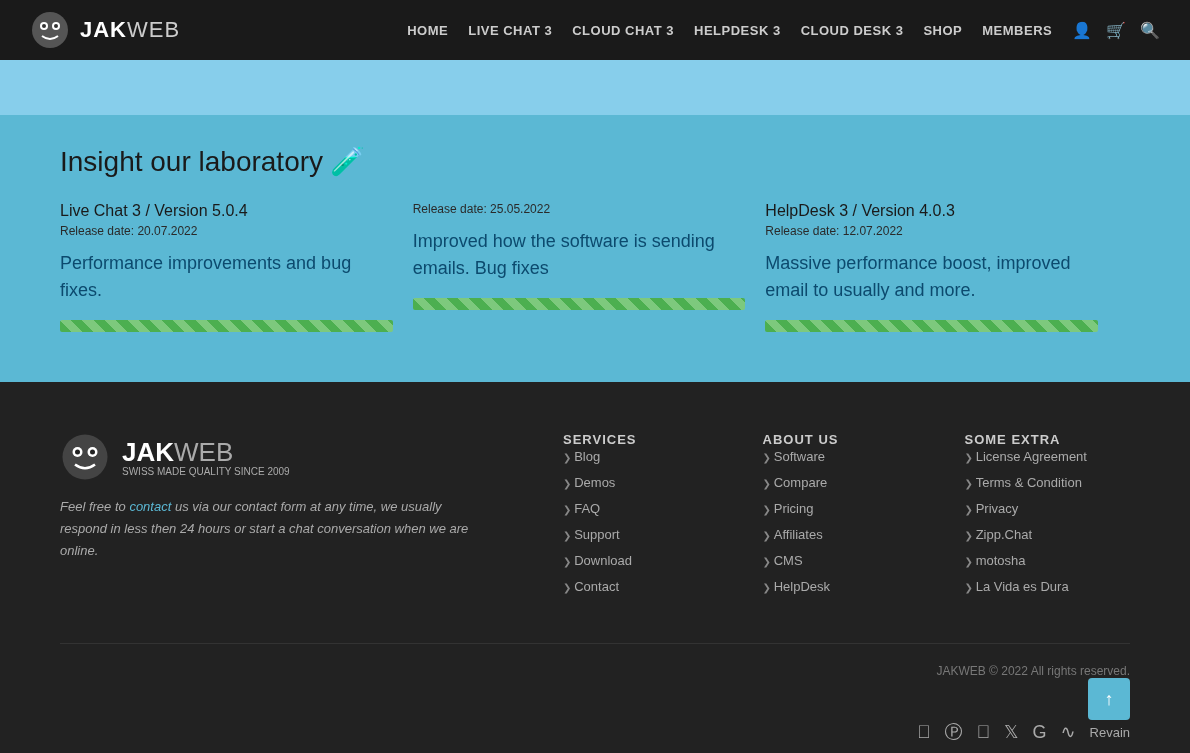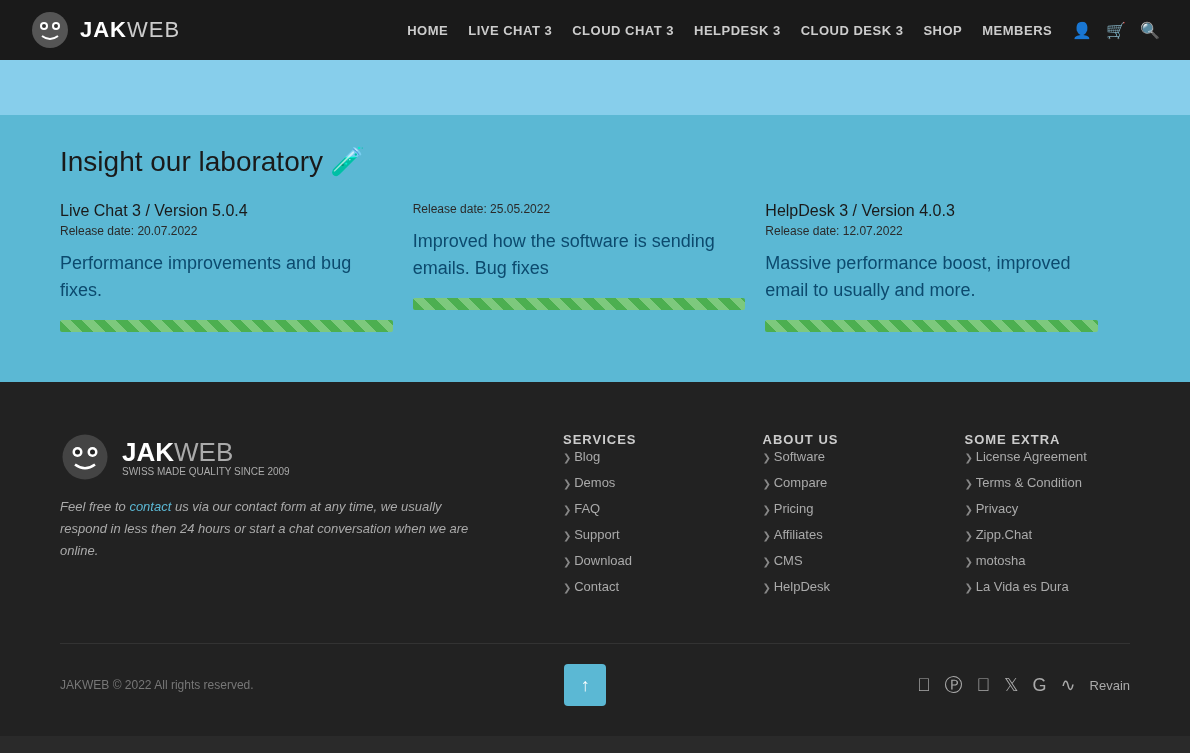--- a/index.html
+++ b/index.html
@@ -183,22 +183,23 @@
       content: '❯ ';
       font-size: 10px;
       color: #888;
     }
 
     
     .footer-bottom {
       border-top: 1px solid #333;
       padding-top: 20px;
       display: flex;
-      align-items: center;
+      align-items: flex-end;
       justify-content: space-between;
+      flex-direction: column;
     }
     .footer-copy {
       font-size: 12px;
       color: #777;
     }
     .scroll-top-btn {
       background: #5bb8d4;
       border: none;
       border-radius: 4px;
       width: 42px;

